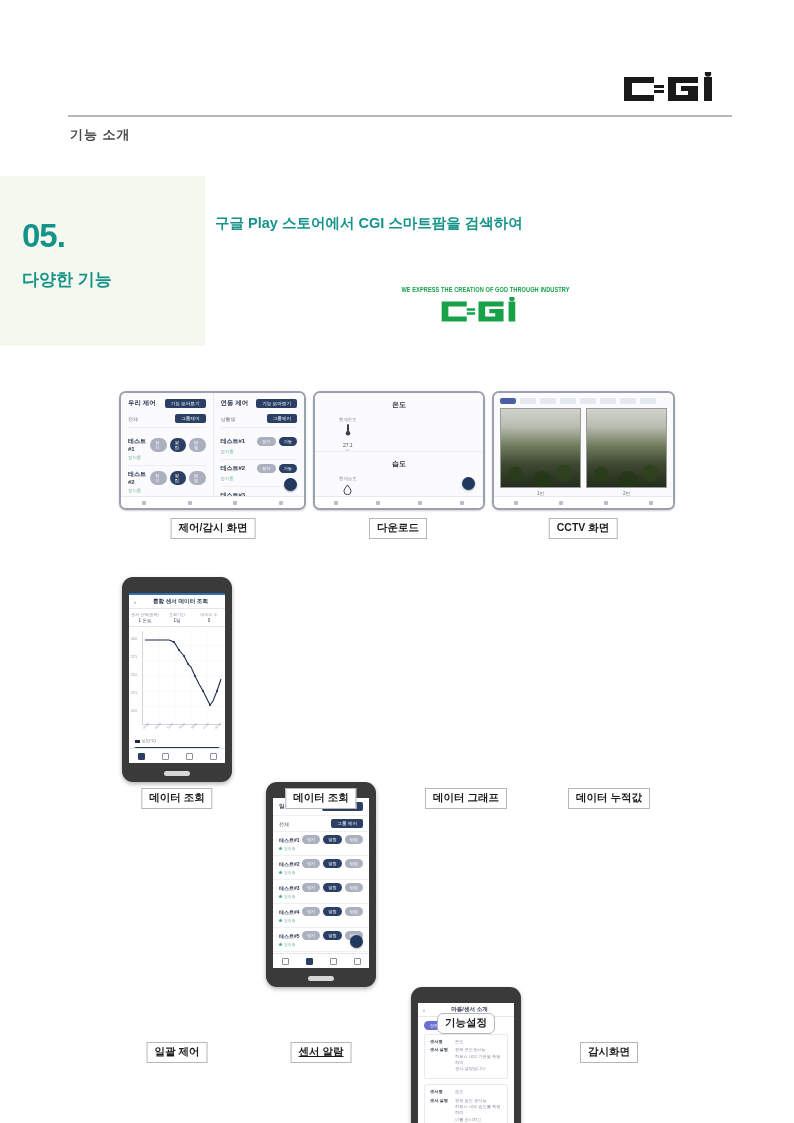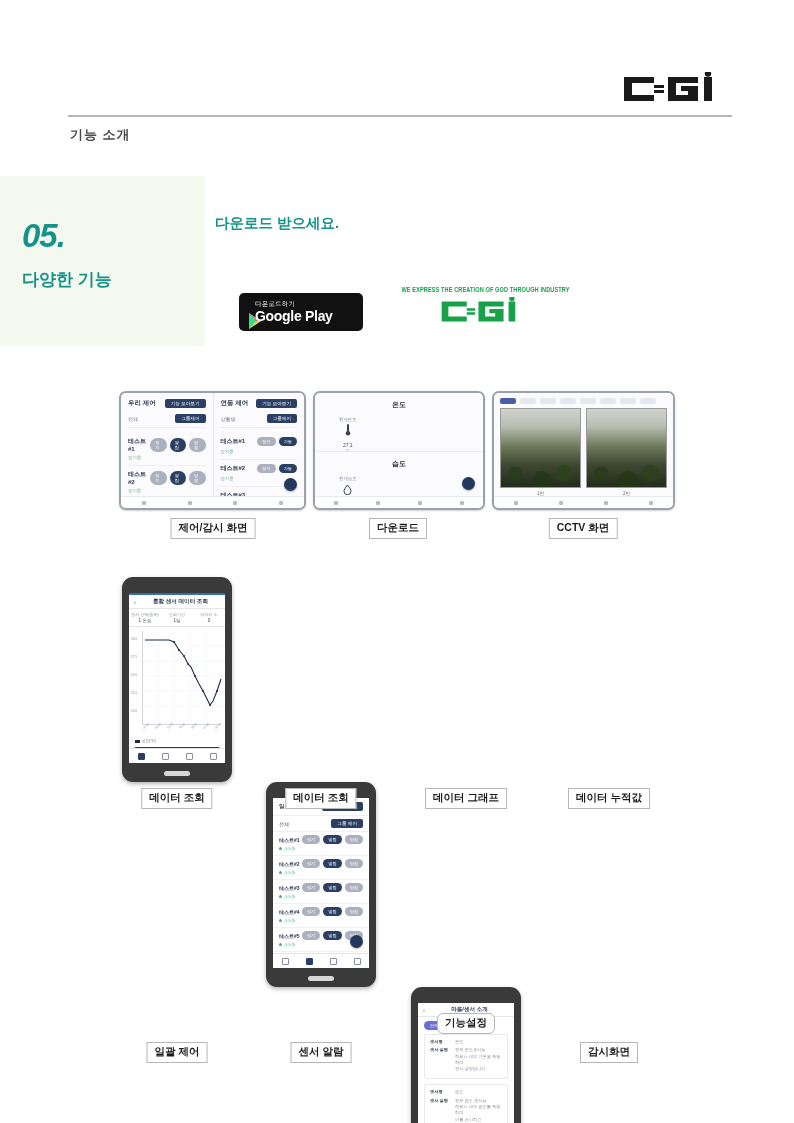--- a/index.html
+++ b/index.html
@@ -31,21 +31,20 @@
 
   
   .band{
     position:absolute;left:0;top:176px;width:205px;height:170px;
     background:#f4f8ee;
   }
   .band-num{
     position:absolute;left:22px;top:217px;
     font-size:33px;font-weight:bold;color:#159389;
     letter-spacing:-1px;
-    font-style:italic;
   }
   .band-label{
     position:absolute;left:22px;top:268px;
     font-size:17px;font-weight:bold;color:#159389;
   }
   .lead{
     position:absolute;left:215px;top:210px;width:430px;
     font-size:14.5px;font-weight:bold;color:#159389;
     line-height:1.85;
   }
@@ -241,37 +240,23 @@
     </svg>
   </div>
   <div class="rule"></div>
   <div class="section-title">기능 소개</div>
 
   <div class="band"></div>
   <div class="band-num">05.</div>
   <div class="band-label">다양한 기능</div>
 
   <div class="lead">
-    <div>다운로드 받으세요.</div>
-  </div>
-
-  <div class="gp-badge">
-    <span class="gp-tri">
-      <svg width="16" height="18" viewBox="0 0 16 18">
-        <polygon points="1,1 13,9 1,17" fill="#4fd3ff"></polygon>
-        <polygon points="1,1 8,9 1,17" fill="#32e07a" opacity=".95"></polygon>
-        <polygon points="8,9 13,9 1,17" fill="#ffcc32" opacity=".9"></polygon>
-        <polygon points="8,9 13,9 1,1" fill="#ff5b4a" opacity=".75"></polygon>
-      </svg>
-    </span>
-    <span class="gp-text">
-      <span class="gp-small">다운로드하기</span>
-      <span class="gp-big">Google Play</span>
-    </span>
-  </div>
+    <div>구글 Play 스토어에서 CGI 스마트팜을 검색하여</div>
+  </div>
+
 
   <div class="cgi-green">
     <div class="cgi-tag">WE EXPRESS THE CREATION OF GOD THROUGH INDUSTRY</div>
     <span>
       <svg width="92" height="29" viewBox="0 0 110 34">
         <path fill="#17a24a" d="M2 5 h30 v6 h-22 v12 h22 v6 h-30 z"></path>
         <path fill="#17a24a" d="M32 13 h10 v3 h-10 z M32 18 h10 v3 h-10 z"></path>
         <path fill="#17a24a" d="M46 5 h30 v6 h-22 v12 h12 v-4 h-7 v-5 h17 v15 h-30 z"></path>
         <path fill="#17a24a" d="M82 5 h8 v24 h-8 z"></path>
         <circle fill="#17a24a" cx="86" cy="1.5" r="3.2"></circle>
@@ -643,19 +628,19 @@
       </div>
 
     </div>
   </div>
   <div class="cap" style="left:466px;top:788px;">데이터 그래프</div>
 
   <div class="cap" style="left:609px;top:788px;">데이터 누적값</div>
 
   <div class="cap" style="left:177px;top:1042px;">일괄 제어</div>
 
-  <div class="cap" style="left:321px;top:1042px;">센서 알람</div>
+  <div class="cap" style="left:321px;top:1042px;text-decoration:underline;">센서 알람</div>
 
   <div class="cap" style="left:466px;top:1013px;border-radius:6px;">기능설정</div>
 
   <div class="cap" style="left:609px;top:1042px;">감시화면</div>
 
 </div>
 
 </body></html>

